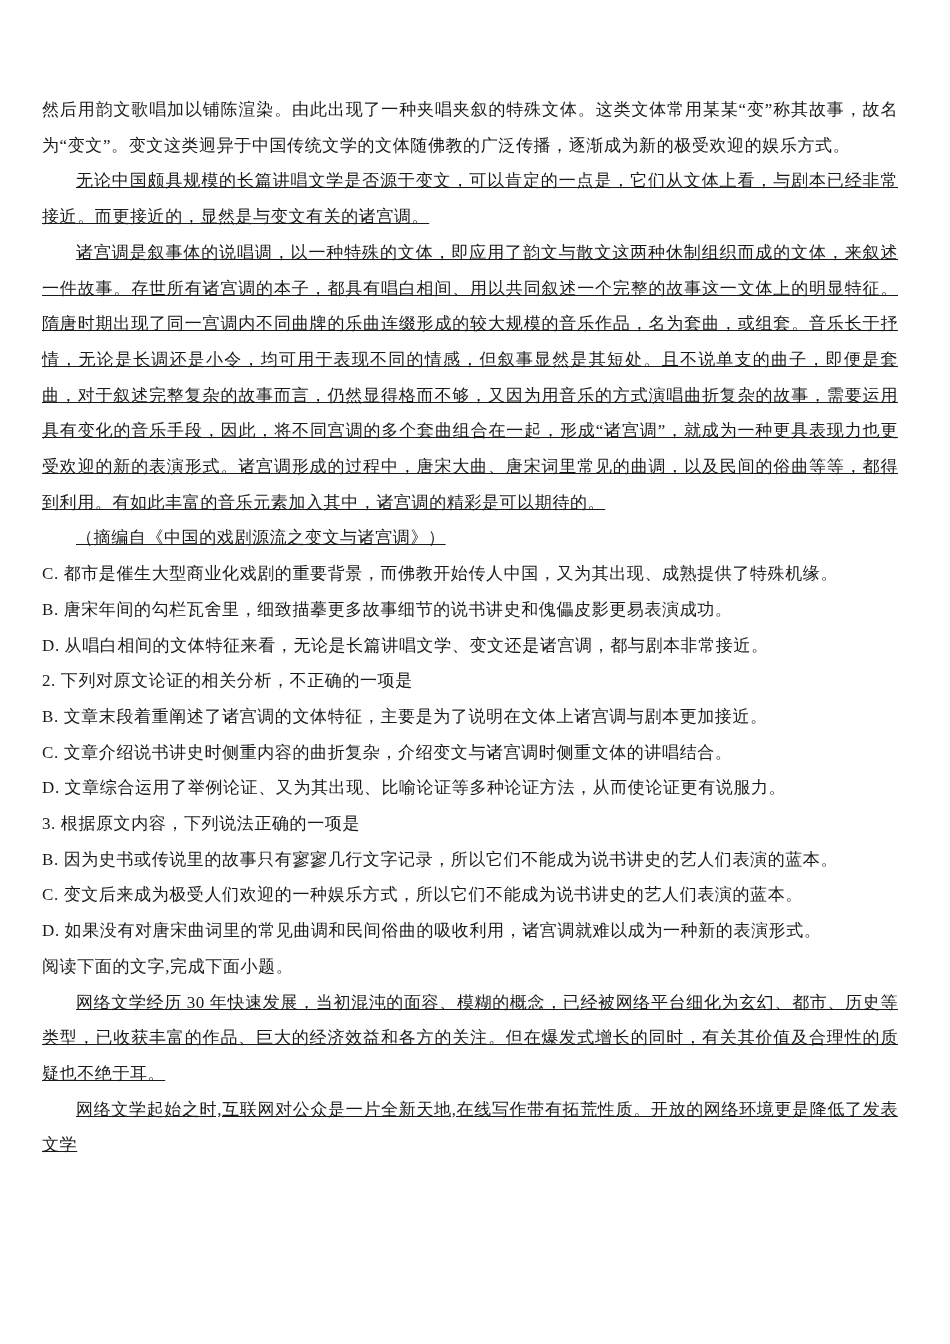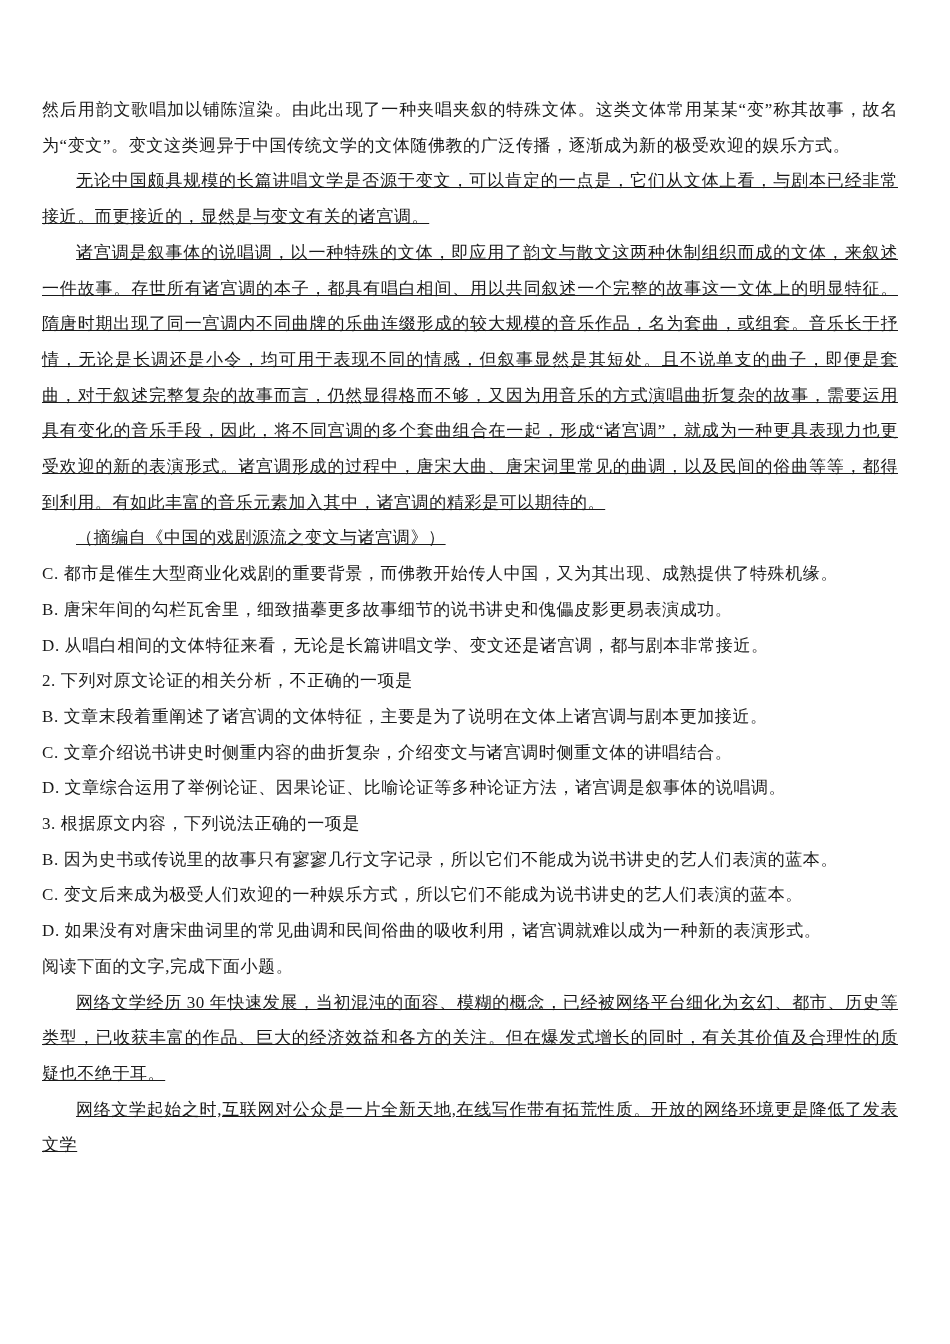--- a/index.html
+++ b/index.html
@@ -42,21 +42,21 @@
   <p>然后用韵文歌唱加以铺陈渲染。由此出现了一种夹唱夹叙的特殊文体。这类文体常用某某“变”称其故事，故名为“变文”。变文这类迥异于中国传统文学的文体随佛教的广泛传播，逐渐成为新的极受欢迎的娱乐方式。</p>
   <p class="indent">无论中国颇具规模的长篇讲唱文学是否源于变文，可以肯定的一点是，它们从文体上看，与剧本已经非常接近。而更接近的，显然是与变文有关的诸宫调。</p>
   <p class="indent">诸宫调是叙事体的说唱调，以一种特殊的文体，即应用了韵文与散文这两种休制组织而成的文体，来叙述一件故事。存世所有诸宫调的本子，都具有唱白相间、用以共同叙述一个完整的故事这一文体上的明显特征。隋唐时期出现了同一宫调内不同曲牌的乐曲连缀形成的较大规模的音乐作品，名为套曲，或组套。音乐长于抒情，无论是长调还是小令，均可用于表现不同的情感，但叙事显然是其短处。且不说单支的曲子，即便是套曲，对于叙述完整复杂的故事而言，仍然显得格而不够，又因为用音乐的方式演唱曲折复杂的故事，需要运用具有变化的音乐手段，因此，将不同宫调的多个套曲组合在一起，形成“诸宫调”，就成为一种更具表现力也更受欢迎的新的表演形式。诸宫调形成的过程中，唐宋大曲、唐宋词里常见的曲调，以及民间的俗曲等等，都得到利用。有如此丰富的音乐元素加入其中，诸宫调的精彩是可以期待的。</p>
   <p class="indent">（摘编自《中国的戏剧源流之变文与诸宫调》）</p>
   <p>C. 都市是催生大型商业化戏剧的重要背景，而佛教开始传人中国，又为其出现、成熟提供了特殊机缘。</p>
   <p>B. 唐宋年间的勾栏瓦舍里，细致描摹更多故事细节的说书讲史和傀儡皮影更易表演成功。</p>
   <p>D. 从唱白相间的文体特征来看，无论是长篇讲唱文学、变文还是诸宫调，都与剧本非常接近。</p>
   <p>2. 下列对原文论证的相关分析，不正确的一项是</p>
   <p>B. 文章末段着重阐述了诸宫调的文体特征，主要是为了说明在文体上诸宫调与剧本更加接近。</p>
   <p>C. 文章介绍说书讲史时侧重内容的曲折复杂，介绍变文与诸宫调时侧重文体的讲唱结合。</p>
-  <p>D. 文章综合运用了举例论证、因果论证、比喻论证等多种论证方法，诸宫调是叙事体的说唱调。</p>
+  <p>D. 文章综合运用了举例论证、又为其出现、比喻论证等多种论证方法，从而使论证更有说服力。</p>
   <p>3. 根据原文内容，下列说法正确的一项是</p>
   <p>B. 因为史书或传说里的故事只有寥寥几行文字记录，所以它们不能成为说书讲史的艺人们表演的蓝本。</p>
   <p>C. 变文后来成为极受人们欢迎的一种娱乐方式，所以它们不能成为说书讲史的艺人们表演的蓝本。</p>
   <p>D. 如果没有对唐宋曲词里的常见曲调和民间俗曲的吸收利用，诸宫调就难以成为一种新的表演形式。</p>
   <p>阅读下面的文字,完成下面小题。</p>
   <p class="indent">网络文学经历 30 年快速发展，当初混沌的面容、模糊的概念，已经被网络平台细化为玄幻、都市、历史等类型，已收获丰富的作品、巨大的经济效益和各方的关注。但在爆发式增长的同时，有关其价值及合理性的质疑也不绝于耳。</p>
   <p class="indent">网络文学起始之时,互联网对公众是一片全新天地,在线写作带有拓荒性质。开放的网络环境更是降低了发表文学</p>
 </div>
 
 </body></html>

